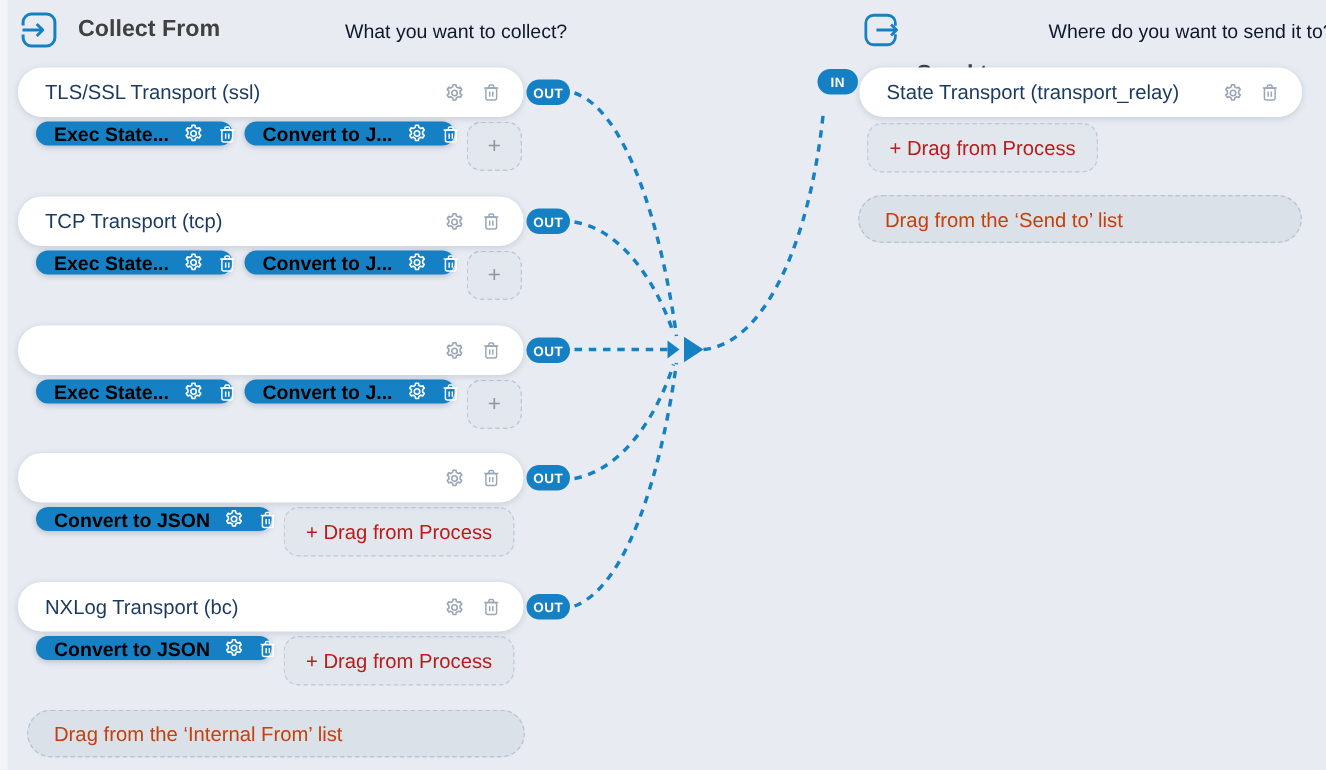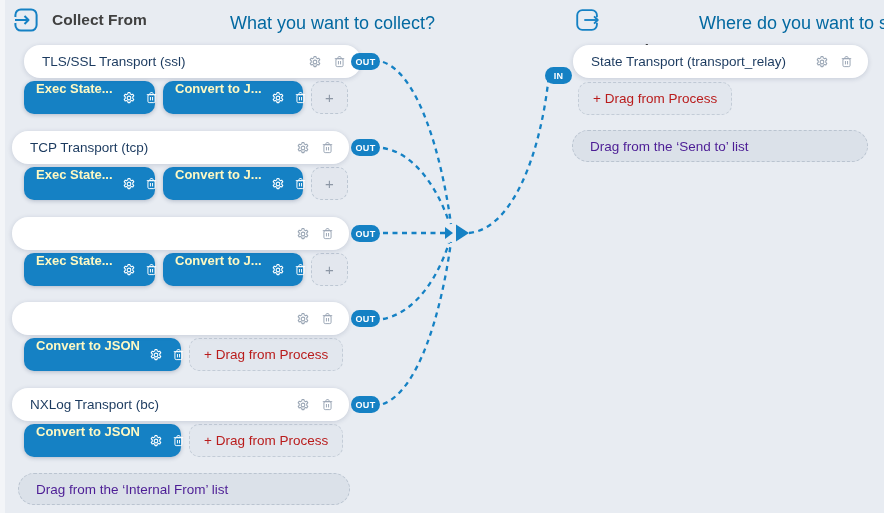--- a/index.html
+++ b/index.html
@@ -5,46 +5,46 @@
   html,body{margin:0;padding:0;background:#e8ecf2;}
   #canvas{
     position:relative;width:884px;height:513px;overflow:hidden;
     background:var(--bg,#e8ecf2);
     font-family:"Liberation Sans","DejaVu Sans",sans-serif;
   }
   #canvas::before{content:"";position:absolute;left:0;top:0;width:5px;height:513px;background:#f3f5f8;}
   
   .hdr-icon{position:absolute;width:26px;height:26px;display:flex;align-items:center;justify-content:center;}
   .hdr-title{position:absolute;font-size:15.5px;font-weight:700;color:#404040;white-space:nowrap;}
-  .hdr-sub{position:absolute;font-size:18px;color:#0369a1;white-space:nowrap;}
+  .hdr-sub{position:absolute;font-size:13px;color:#0f172a;white-space:nowrap;}
   
   .card{position:absolute;height:33px;background:#fff;border-radius:16px;display:flex;align-items:center;
         box-shadow:0 1px 5px rgba(20,40,80,.16);z-index:3;box-sizing:border-box;}
   .card-label{padding-left:18px;font-size:13.5px;font-weight:500;color:#1b3a5f;white-space:nowrap;}
   .card-icons{margin-left:auto;display:flex;align-items:center;gap:11px;padding-right:15px;color:#9aa6b5;}
   .icon-btn{background:none;border:none;padding:0;margin:0;color:inherit;cursor:pointer;display:flex;align-items:center;}
   
   .badge{position:absolute;height:17px;border-radius:9px;background:var(--accent,#1581c4);color:#fff;
          font-size:9px;font-weight:700;letter-spacing:.3px;display:flex;align-items:center;justify-content:center;z-index:4;}
   .badge.out{width:29px;}
   .badge.in{width:27px;}
   
   .chip-row{position:absolute;display:flex;gap:8px;z-index:2;}
-  .chip{height:33px;background:var(--accent,#1581c4);border-radius:10px;color:#fef9c3;display:flex;
+  .chip{height:16px;background:var(--accent,#1581c4);border-radius:10px;color:#000000;display:flex;align-items:center;
         gap:9px;padding:0 12px;font-size:13px;font-weight:600;box-sizing:border-box;justify-content:space-between;
         box-shadow:0 1px 4px rgba(20,40,80,.25);white-space:nowrap;}
   .chip .icon-btn{color:#fff;}
   .plus-box{width:37px;height:33px;border:1.5px dashed #bdc7d3;border-radius:10px;color:#8d97a5;
         display:flex;align-items:center;justify-content:center;font-size:15px;background:rgba(205,213,224,.18);box-sizing:border-box;}
   .drag-box{height:33px;border:1.5px dashed #c3ccd7;border-radius:10px;color:#b91c1c;font-size:13.5px;
         display:flex;align-items:center;justify-content:center;background:rgba(205,213,224,.22);
         padding:0 14px;box-sizing:border-box;white-space:nowrap;}
   .drag-box.abs{position:absolute;z-index:2;}
   .drop-zone{position:absolute;height:32px;border:1.5px dashed #bac4d0;border-radius:16px;
-        background:rgba(187,198,212,.28);color:#4c1d95;font-size:13.5px;display:flex;align-items:center;
+        background:rgba(187,198,212,.28);color:#c2410c;font-size:13.5px;display:flex;align-items:center;
         padding-left:17px;box-sizing:border-box;white-space:nowrap;}
   #connections{position:absolute;left:0;top:0;z-index:1;pointer-events:none;}
 </style>
 </head>
 <body>
 
 <div id="canvas">
 
   <svg id="connections" width="884" height="513">
       <path d="M383 62 C418 74 441 152 451 224" fill="none" stroke="#1581c4" stroke-width="2.3" stroke-dasharray="5 4.5"></path>
@@ -73,21 +73,21 @@
       <rect x="2.4" y="2.4" width="21.2" height="21.2" rx="5.5" fill="none" stroke="#1581c4" stroke-width="2"></rect>
       <path d="M23.6 10v6" stroke="#e8ecf2" stroke-width="3" fill="none"></path>
       <path d="M10 13h14" stroke="#1581c4" stroke-width="2" fill="none"></path>
       <path d="M20.5 9l4 4-4 4" stroke="#1581c4" stroke-width="2" fill="none" stroke-linejoin="round"></path>
     </svg>
   </span>
   <span class="hdr-title" style="left:611px;top:11px;margin-top:30px;">Send to</span>
   <span class="hdr-sub" style="left:699px;top:13px;">Where do you want to send it to?</span>
 
   <div id="collect-col">
-    <div class="card" style="left:24px;top:45px;width:337px;">
+    <div class="card" style="left:12px;top:45px;width:337px;">
       <span class="card-label">TLS/SSL Transport (ssl)</span>
       <span class="card-icons">
         <button class="icon-btn">
             <span class="icon-slot" style="display: flex;">
               <svg viewBox="0 0 16 16" width="14" height="14" fill="none" stroke="currentColor" stroke-width="1.25">
                 <path d="M6.9 1.7h2.2l.3 1.6 1.5.9 1.5-.6 1.1 1.9-1.2 1.1v1.8l1.2 1.1-1.1 1.9-1.5-.6-1.5.9-.3 1.6H6.9l-.3-1.6-1.5-.9-1.5.6-1.1-1.9 1.2-1.1V6.6L2.5 5.5l1.1-1.9 1.5.6 1.5-.9z" stroke-linejoin="round"></path>
                 <circle cx="8" cy="8" r="2.1"></circle>
               </svg>
             </span>
           </button>
@@ -394,21 +394,21 @@
               </span>
             </button>
        </span>
      </div>
         <div class="drag-box" style="min-width:134px">+ Drag from Process</div>
       </div>
     </div>
 
   <div class="drop-zone" style="left:18px;top:473px;width:332px;">Drag from the ‘Internal From’ list</div>
 
-  <span class="badge in" style="left:545px;top:67px;">IN</span>
+  <span class="badge in" style="left:545px;top:46px;">IN</span>
 
   <div class="card" style="left:573px;top:45px;width:295px;">
     <span class="card-label">State Transport (transport_relay)</span>
     <span class="card-icons">
       <button class="icon-btn">
           <span class="icon-slot" style="display: flex;">
             <svg viewBox="0 0 16 16" width="14" height="14" fill="none" stroke="currentColor" stroke-width="1.25">
               <path d="M6.9 1.7h2.2l.3 1.6 1.5.9 1.5-.6 1.1 1.9-1.2 1.1v1.8l1.2 1.1-1.1 1.9-1.5-.6-1.5.9-.3 1.6H6.9l-.3-1.6-1.5-.9-1.5.6-1.1-1.9 1.2-1.1V6.6L2.5 5.5l1.1-1.9 1.5.6 1.5-.9z" stroke-linejoin="round"></path>
               <circle cx="8" cy="8" r="2.1"></circle>
             </svg>

